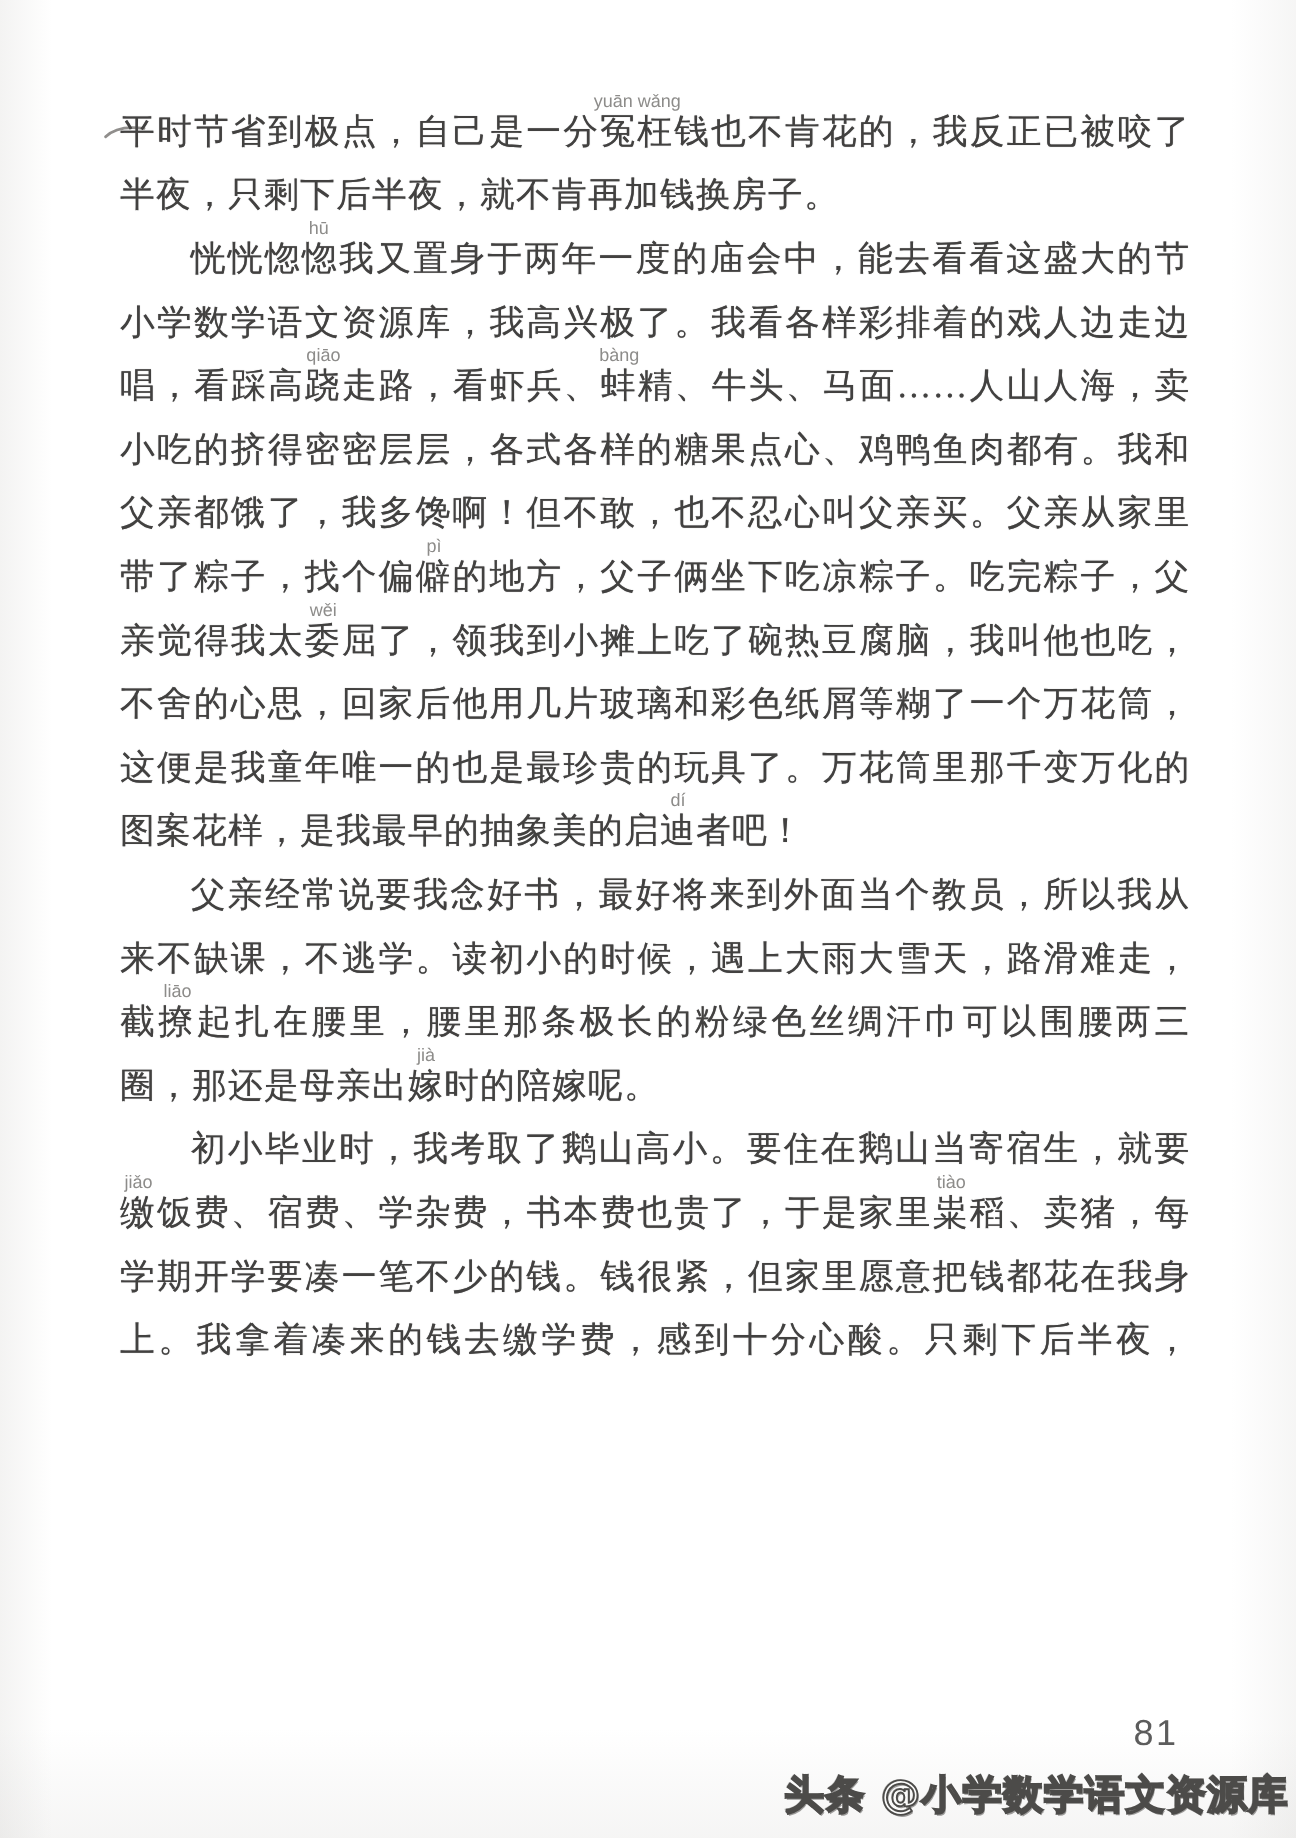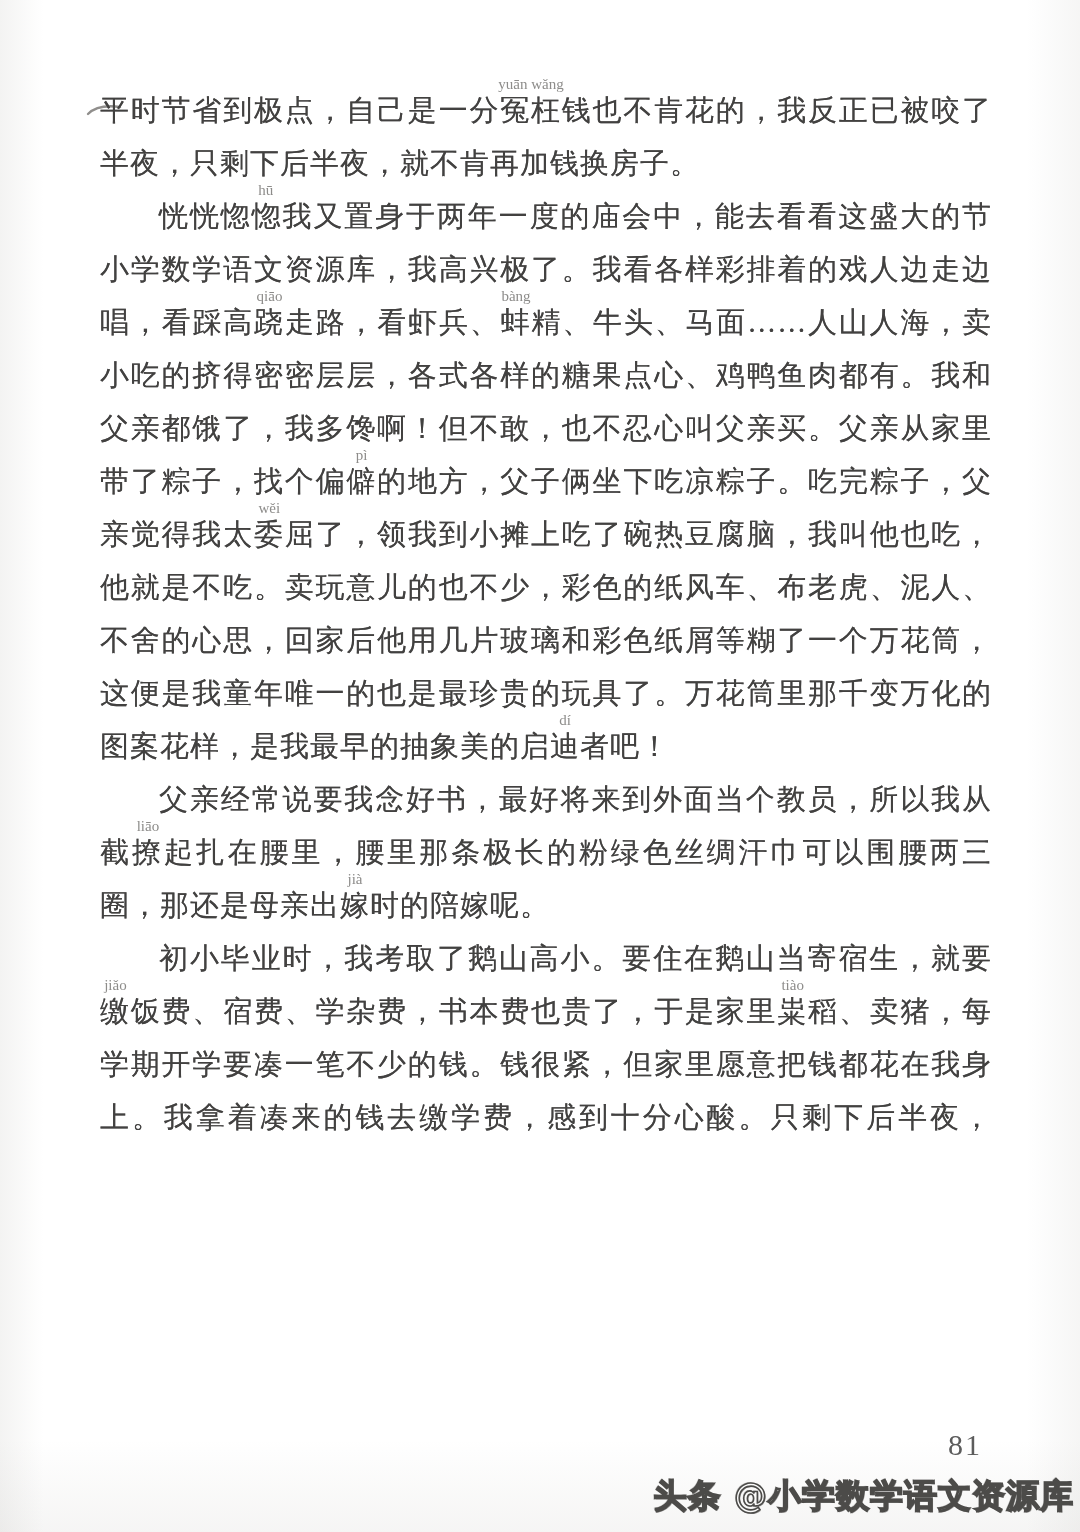--- a/index.html
+++ b/index.html
@@ -27,28 +27,28 @@
   }
   .line{
     height:53px;line-height:53px;white-space:nowrap;
     text-align:justify;text-align-last:justify;text-justify:inter-ideograph;
   }
   .line.end{text-align-last:left;}
   .line.indent{text-indent:59px;}
   .rb{position:relative;}
   .py{
     position:absolute;top:-17px;left:50%;transform:translateX(-50%);
-    font-family:Liberation Serif, serif;
+    font-family:Liberation Sans, sans-serif;
     font-size:15px;line-height:15px;letter-spacing:0;
     color:#8d8c8a;white-space:nowrap;
     text-shadow:none;
   }
   .page-number{
     position:absolute;top:1428px;right:98px;
-    font-family:Liberation Serif, serif;
+    font-family:Liberation Sans, sans-serif;
     font-size:30px;color:#5c5c5c;letter-spacing:2px;
   }
   .watermark{
     position:absolute;top:1474px;right:6px;
     font-family:"DejaVu Sans","Liberation Sans",sans-serif;
     font-weight:700;font-size:33px;letter-spacing:1px;
     color:#fbfbfa;
     -webkit-text-stroke:1.6px #4c4b49;
     text-shadow:1px 1px 0 rgba(80,79,77,.55), -1px -1px 0 rgba(120,119,117,.35);
     margin-left:44px;
@@ -67,25 +67,25 @@
 <div class="text-block">
     <div class="line">平时节省到极点，自己是一分<span class="rb"><span class="py">yuān wǎng</span>冤枉</span>钱也不肯花的，我反正已被咬了</div>
     <div class="line end">半夜，只剩下后半夜，就不肯再加钱换房子。</div>
     <div class="line indent">恍恍<span class="rb"><span class="py">hū</span>惚</span>惚我又置身于两年一度的庙会中，能去看看这盛大的节</div>
     <div class="line">小学数学语文资源库，我高兴极了。我看各样彩排着的戏人边走边</div>
     <div class="line">唱，看踩高<span class="rb"><span class="py">qiāo</span>跷</span>走路，看虾兵、<span class="rb"><span class="py">bàng</span>蚌</span>精、牛头、马面……人山人海，卖</div>
     <div class="line">小吃的挤得密密层层，各式各样的糖果点心、鸡鸭鱼肉都有。我和</div>
     <div class="line">父亲都饿了，我多馋啊！但不敢，也不忍心叫父亲买。父亲从家里</div>
     <div class="line">带了粽子，找个偏<span class="rb"><span class="py">pì</span>僻</span>的地方，父子俩坐下吃凉粽子。吃完粽子，父</div>
     <div class="line">亲觉得我太<span class="rb"><span class="py">wěi</span>委</span>屈了，领我到小摊上吃了碗热豆腐脑，我叫他也吃，</div>
-    <div class="line">他就是不吃。卖玩意儿的也不少，彩色的纸风车、布老虎、泥人、</div>
     <div class="line">不舍的心思，回家后他用几片玻璃和彩色纸屑等糊了一个万花筒，</div>
     <div class="line">这便是我童年唯一的也是最珍贵的玩具了。万花筒里那千变万化的</div>
     <div class="line end">图案花样，是我最早的抽象美的启<span class="rb"><span class="py">dí</span>迪</span>者吧！</div>
     <div class="line indent">父亲经常说要我念好书，最好将来到外面当个教员，所以我从</div>
+    <div class="line">来不缺课，不逃学。读初小的时候，遇上大雨大雪天，路滑难走，</div>
     <div class="line">截<span class="rb"><span class="py">liāo</span>撩</span>起扎在腰里，腰里那条极长的粉绿色丝绸汗巾可以围腰两三</div>
     <div class="line end">圈，那还是母亲出<span class="rb"><span class="py">jià</span>嫁</span>时的陪嫁呢。</div>
     <div class="line indent">初小毕业时，我考取了鹅山高小。要住在鹅山当寄宿生，就要</div>
     <div class="line"><span class="rb"><span class="py">jiǎo</span>缴</span>饭费、宿费、学杂费，书本费也贵了，于是家里<span class="rb"><span class="py">tiào</span>粜</span>稻、卖猪，每</div>
     <div class="line">学期开学要凑一笔不少的钱。钱很紧，但家里愿意把钱都花在我身</div>
     <div class="line">上。我拿着凑来的钱去缴学费，感到十分心酸。只剩下后半夜，</div>
   </div>
 
 <div class="page-number">81</div>
 

